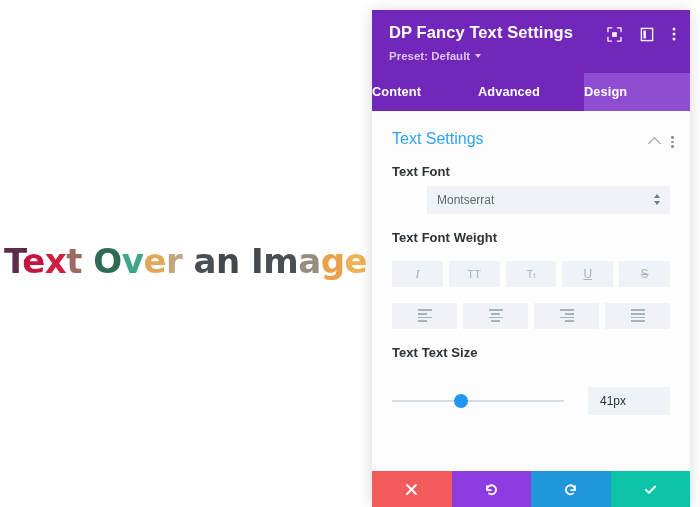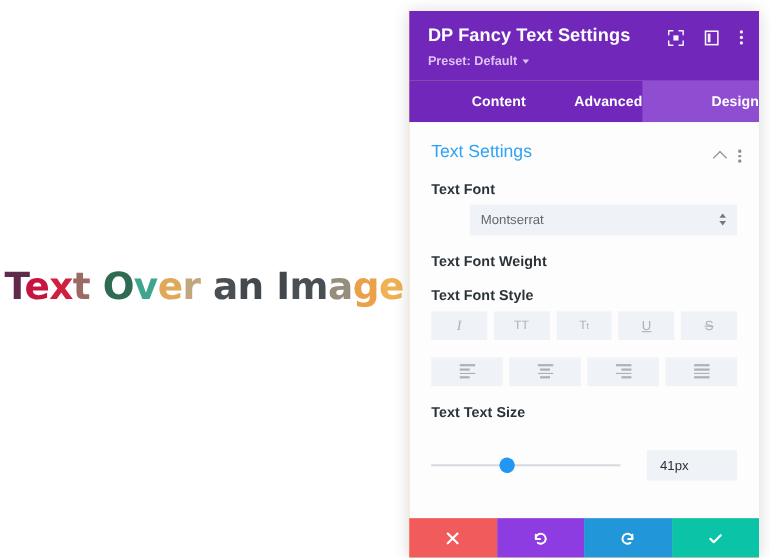--- a/index.html
+++ b/index.html
@@ -34,21 +34,21 @@
   }
   #hero-text span { display: inline; }
 
   
   #settings-panel {
     position: absolute;
     left: 372px;
     top: 10px;
     width: 318px;
     height: 497px;
-    background: #fdba74;
+    background: #d946ef;
     box-shadow: 0 1px 14px rgba(0,0,0,0.16);
     display: flex;
     flex-direction: column;
     overflow: hidden;
   }
 
   
   #panel-header {
     background: #7127ba;
     padding: 13px 17px 11px 17px;
@@ -93,21 +93,21 @@
 
   
   #tab-bar {
     display: flex;
     background: #7127ba;
     flex: 0 0 auto;
   }
   .tab {
     padding: 11px 0 12px 0;
     flex: 1 1 0;
-    text-align: right;
+    text-align: left;
     color: #ffffff;
     font-size: 12.8px;
     font-weight: 600;
     cursor: pointer;
     letter-spacing: 0.1px;
   }
   .tab.active { background: #8f4ed2; }
 
   
   #panel-body {
@@ -343,21 +343,20 @@
             <i class="spin-dn"></i>
         </span>
       </div>
     </div>
 
     <div class="field-group">
       <div class="field-label">Text Font Weight</div>
     </div>
 
     <div class="field-group">
-      <div class="field-label">Text Font Style</div>
       <div class="btn-row">
         <div class="style-btn">
           <span class="glyph-i">I</span>
         </div>
         <div class="style-btn">
           <span class="glyph-tt">TT</span>
         </div>
         <div class="style-btn">
           <span class="glyph-tsmall">T<sub>t</sub></span>
         </div>

